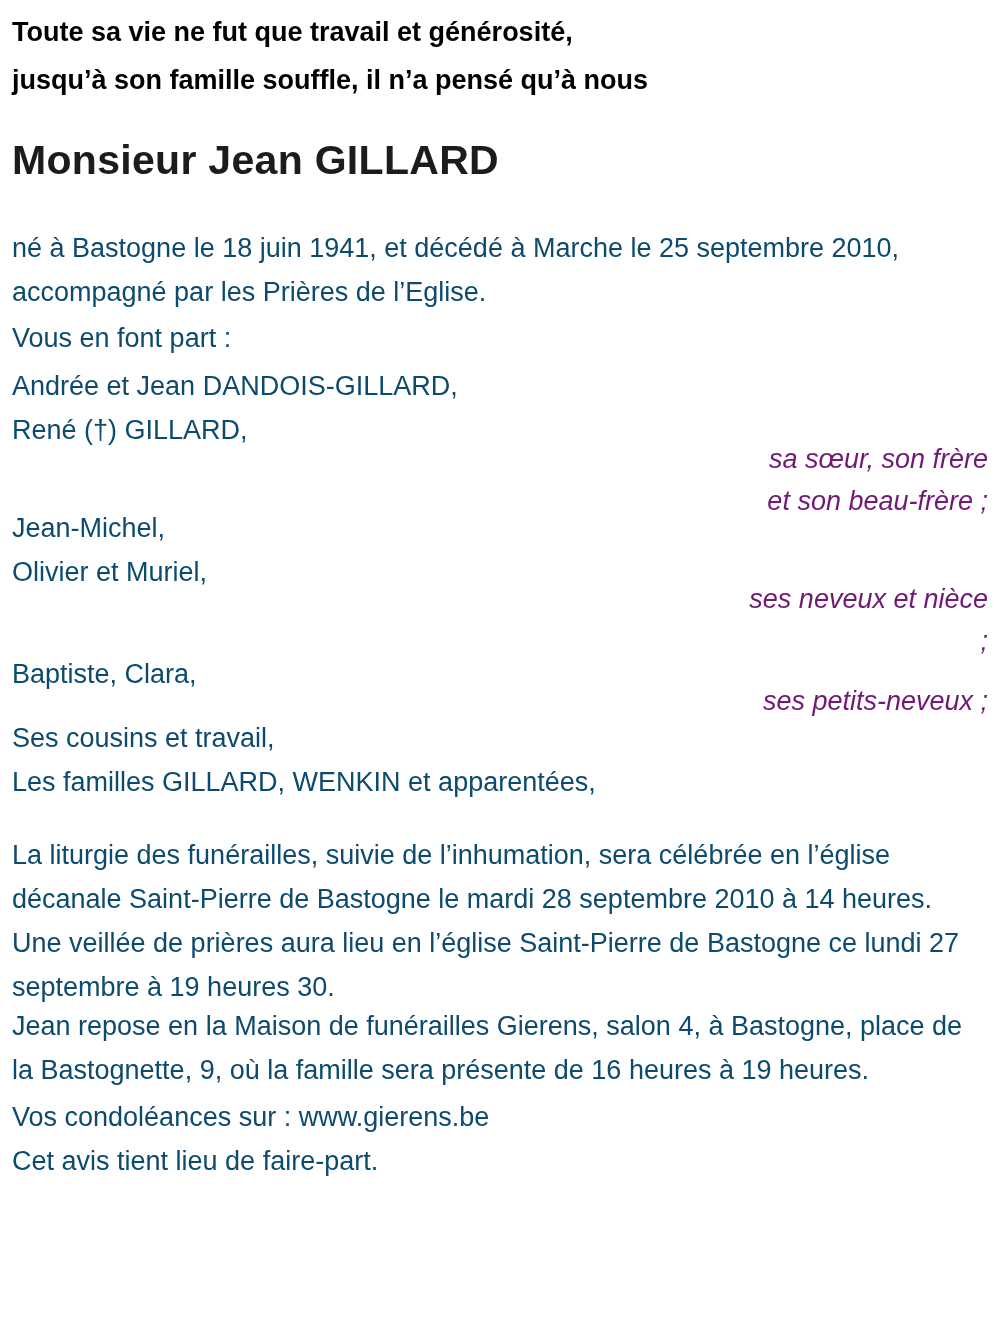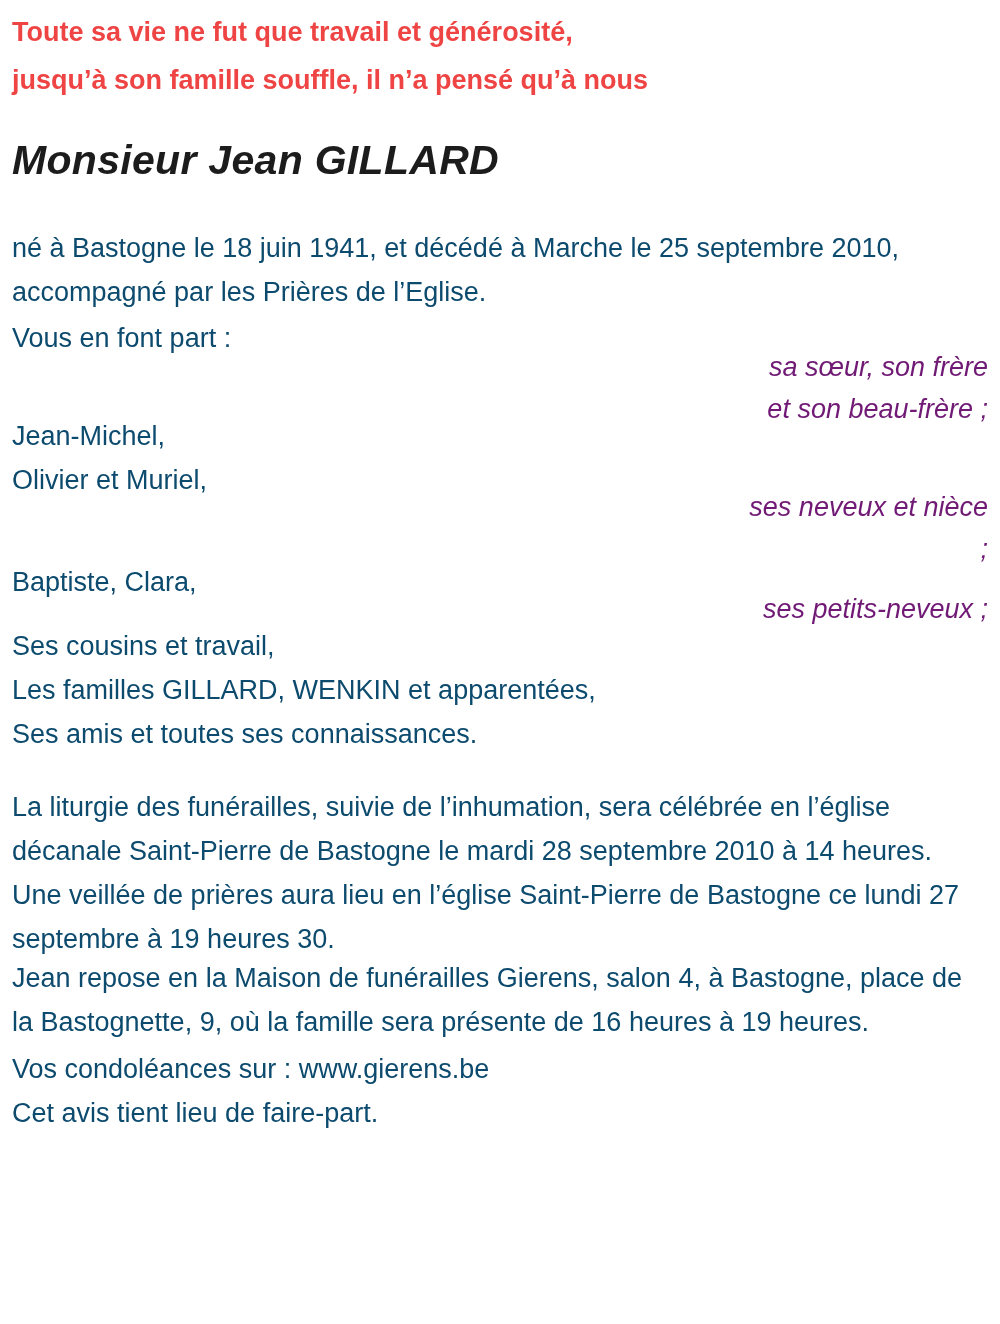--- a/index.html
+++ b/index.html
@@ -7,22 +7,22 @@
   .page {
     width: 1000px;
     min-height: 1324px;
     padding: 8px 12px 20px 12px;
     display: flex;
     flex-direction: column;
     font-family: "Liberation Sans", "DejaVu Sans", sans-serif;
     color: #454545;
     background: #ffffff;
   }
-  .epi   { margin: 0; font-size: 27px; font-weight: 700; line-height: 48px; color: #ef4444; }
-  .title { margin: 32px 0 0 0; font-size: 41px; font-weight: 700; line-height: 48px; color: #1c1c1c; letter-spacing: 0.3px; font-style: italic; }
+  .epi   { margin: 0; font-size: 27px; font-weight: 700; line-height: 48px; color: #000000; }
+  .title { margin: 32px 0 0 0; font-size: 41px; font-weight: 700; line-height: 48px; color: #1c1c1c; letter-spacing: 0.3px; }
   .body  { margin: 0; font-size: 27px; font-weight: 400; line-height: 44px; color: #0c4a6e; }
   .rel   { margin: 0; font-size: 27px; font-style: italic; line-height: 42px; text-align: right; color: #701a75; }
   .intro        { margin-top: 42px; }
   .announce     { margin-top: 2px; }
   .g1-names     { margin-top: 4px; }
   .g1-rel       { margin-top: -14px; }
   .g2-names     { margin-top: -16px; }
   .g2-rel       { margin-top: -16px; }
   .g3-names     { margin-top: -10px; }
   .g3-rel       { margin-top: -16px; }
@@ -40,20 +40,24 @@
 
   <p class="epi">Toute sa vie ne fut que travail et générosité,</p>
   <p class="epi">jusqu’à son famille souffle, il n’a pensé qu’à nous</p>
 
   <h1 class="title">Monsieur Jean GILLARD</h1>
 
   <p class="body intro">né à Bastogne le 18 juin 1941, et décédé à Marche le 25 septembre 2010, accompagné par les Prières de l’Eglise.</p>
 
   <p class="body announce">Vous en font part :</p>
 
+  <div class="g1-names">
+    <p class="body">Andrée et Jean DANDOIS-GILLARD,</p>
+    <p class="body">René (†) GILLARD,</p>
+  </div>
   <div class="g1-rel">
     <p class="rel">sa sœur, son frère</p>
     <p class="rel">et son beau-frère ;</p>
   </div>
 
   <div class="g2-names">
     <p class="body">Jean-Michel,</p>
     <p class="body">Olivier et Muriel,</p>
   </div>
   <div class="g2-rel">
@@ -64,21 +68,20 @@
   <div class="g3-names">
     <p class="body">Baptiste, Clara,</p>
   </div>
   <div class="g3-rel">
     <p class="rel">ses petits-neveux ;</p>
   </div>
 
   <div class="g4-names">
     <p class="body">Ses cousins et travail,</p>
     <p class="body">Les familles GILLARD, WENKIN et apparentées,</p>
-    <p class="body">Ses amis et toutes ses connaissances.</p>
   </div>
 
   <p class="body p-funeral">La liturgie des funérailles, suivie de l’inhumation, sera célébrée en l’église décanale Saint-Pierre de Bastogne le mardi 28 septembre 2010 à 14 heures.</p>
 
   <p class="body p-vigil">Une veillée de prières aura lieu en l’église Saint-Pierre de Bastogne ce lundi 27 septembre à 19 heures 30.</p>
 
   <p class="body p-repose">Jean repose en la Maison de funérailles Gierens, salon 4, à Bastogne, place de la Bastognette, 9, où la famille sera présente de 16 heures à 19 heures.</p>
 
   <p class="body p-condolences"><span>Vos condoléances sur :</span> <span>www.gierens.be</span></p>
 

